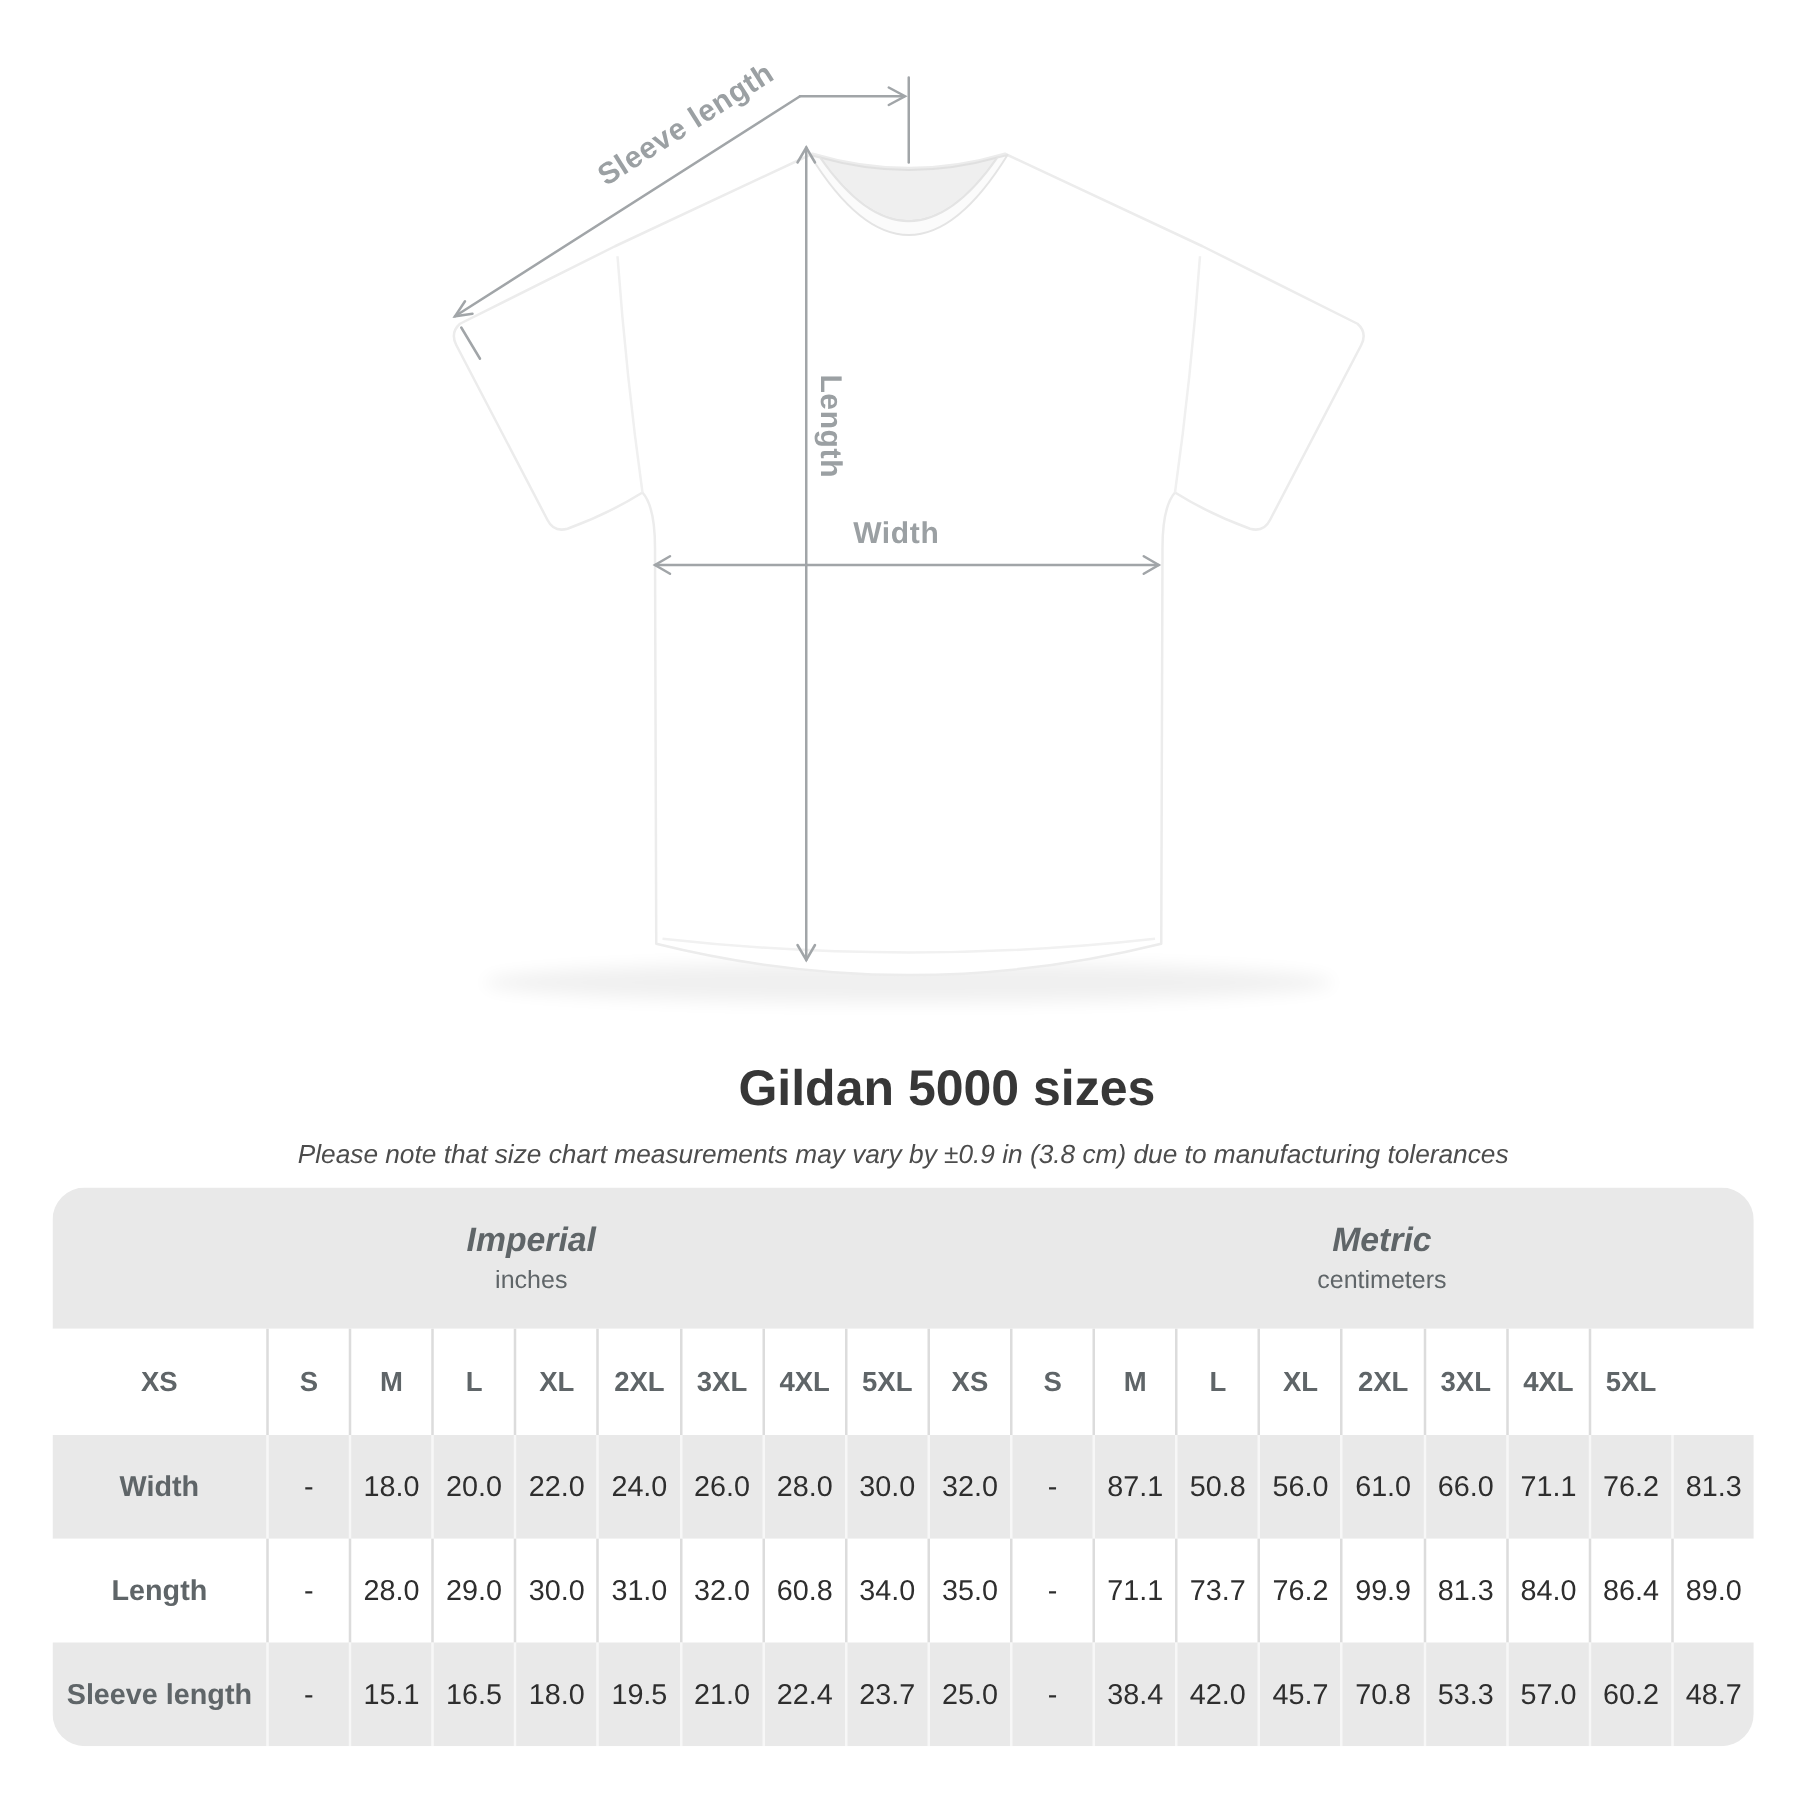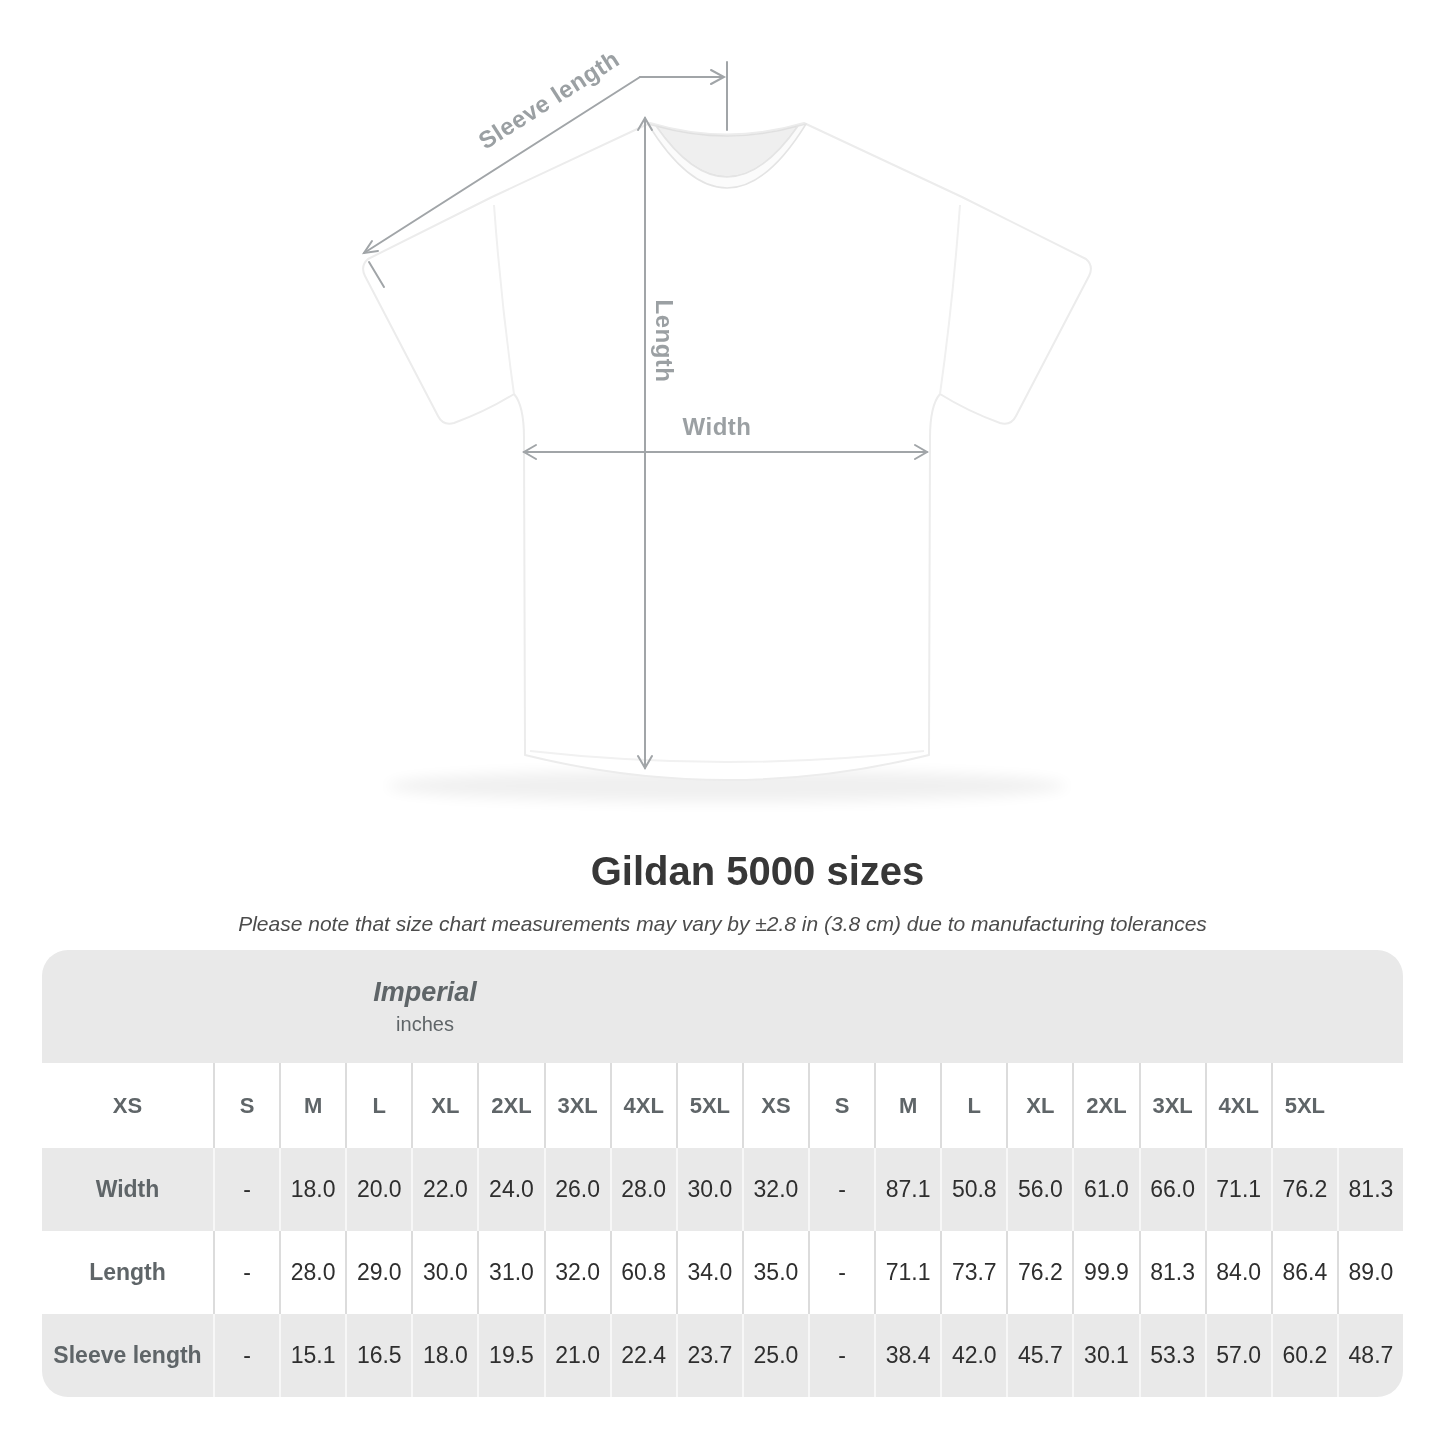--- a/index.html
+++ b/index.html
@@ -117,27 +117,31 @@
         <path d="M 915 445 L 927 452 L 915 459"></path>
       </g>
     </svg>
 
     <div class="dim-label sleeve">Sleeve length</div>
     <div class="dim-label length">Length</div>
     <div class="dim-label width">Width</div>
   </div>
 
   <div class="title">Gildan 5000 sizes</div>
-  <div class="subtitle">Please note that size chart measurements may vary by ±2.8 in (3.8 cm) due to manufacturing tolerances</div>
+  <div class="subtitle">Please note that size chart measurements may vary by ±0.9 in (3.8 cm) due to manufacturing tolerances</div>
 
   <div class="size-table">
     <div class="group-row">
       <div class="group-cell">
         <div class="group-name">Imperial</div>
         <div class="group-unit">inches</div>
+      </div>
+      <div class="group-cell">
+        <div class="group-name">Metric</div>
+        <div class="group-unit">centimeters</div>
       </div>
     </div>
     <div class="trow size-header">
         <div class="cell hdr">XS</div>
         <div class="cell hdr">S</div>
         <div class="cell hdr">M</div>
         <div class="cell hdr">L</div>
         <div class="cell hdr">XL</div>
         <div class="cell hdr">2XL</div>
         <div class="cell hdr">3XL</div>
@@ -204,21 +208,21 @@
           <div class="cell ">18.0</div>
           <div class="cell ">19.5</div>
           <div class="cell ">21.0</div>
           <div class="cell ">22.4</div>
           <div class="cell ">23.7</div>
           <div class="cell ">25.0</div>
           <div class="cell ">-</div>
           <div class="cell ">38.4</div>
           <div class="cell ">42.0</div>
           <div class="cell ">45.7</div>
-          <div class="cell ">30.1</div>
+          <div class="cell ">70.8</div>
           <div class="cell ">53.3</div>
           <div class="cell ">57.0</div>
           <div class="cell ">60.2</div>
           <div class="cell ">48.7</div>
         </div>
       </div>
   </div>
 
 </div>
 

